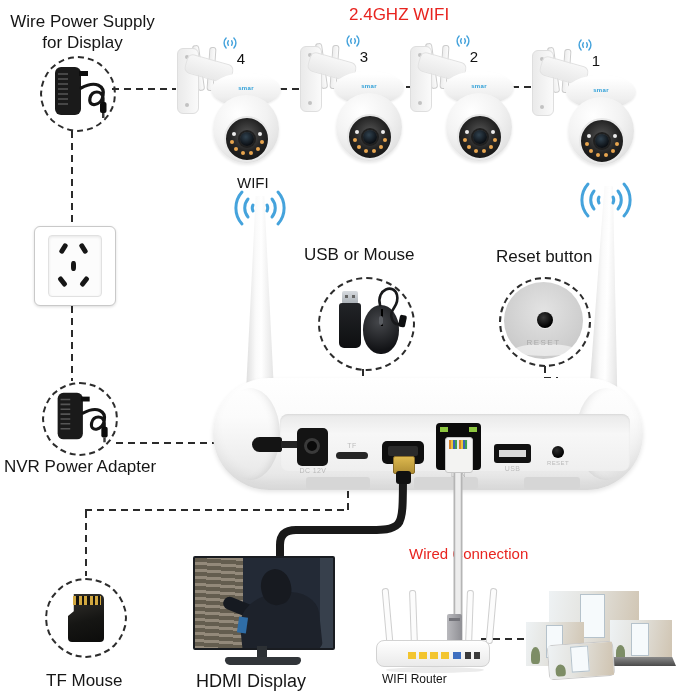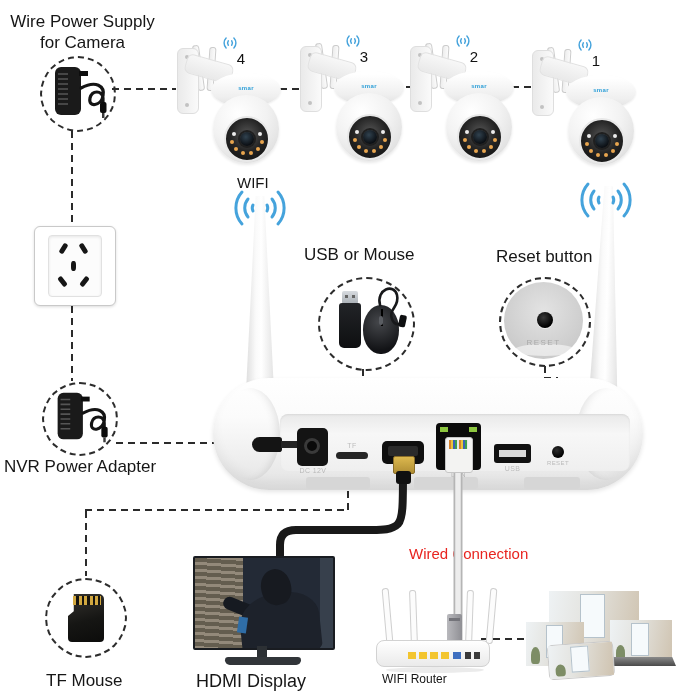--- a/index.html
+++ b/index.html
@@ -125,21 +125,22 @@
   <div class="dh" style="left:362px;top:378px;width:150px"></div>
   <div class="dv" style="left:510px;top:380px;height:62px"></div>
   <div class="dv" style="left:544px;top:366px;height:12px"></div>
   <div class="dh" style="left:544px;top:377px;width:14px"></div>
   <div class="dv" style="left:556px;top:379px;height:64px"></div>
   <div class="dv" style="left:347px;top:467px;height:43px"></div>
   <div class="dh" style="left:85px;top:509px;width:264px"></div>
   <div class="dv" style="left:85px;top:511px;height:65px"></div>
   <div class="dh" style="left:481px;top:638px;width:46px"></div>
 
-  <div class="txt center" style="left:5px;top:11px;width:155px;line-height:21px">Wire Power Supply for Camera</div>
+  <div class="txt center" style="left:5px;top:11px;width:155px;line-height:21px">Wire Power Supply for Display</div>
+  <div class="txt red" style="left:349px;top:5px">2.4GHZ WIFI</div>
   <div class="txt" style="left:237px;top:174px;font-size:15px">WIFI</div>
   <div class="txt" style="left:304px;top:245px">USB or Mouse</div>
   <div class="txt" style="left:496px;top:247px">Reset button</div>
   <div class="txt" style="left:4px;top:457px">NVR Power Adapter</div>
   <div class="txt red" style="left:409px;top:545px;font-size:15px">Wired Connection</div>
   <div class="txt" style="left:46px;top:671px">TF Mouse</div>
   <div class="txt" style="left:196px;top:671px;font-size:18px">HDMI Display</div>
   <div class="txt" style="left:382px;top:672px;font-size:12px">WIFI Router</div>
 
   <div class="dcircle" style="left:40px;top:56px;width:72px;height:72px">

